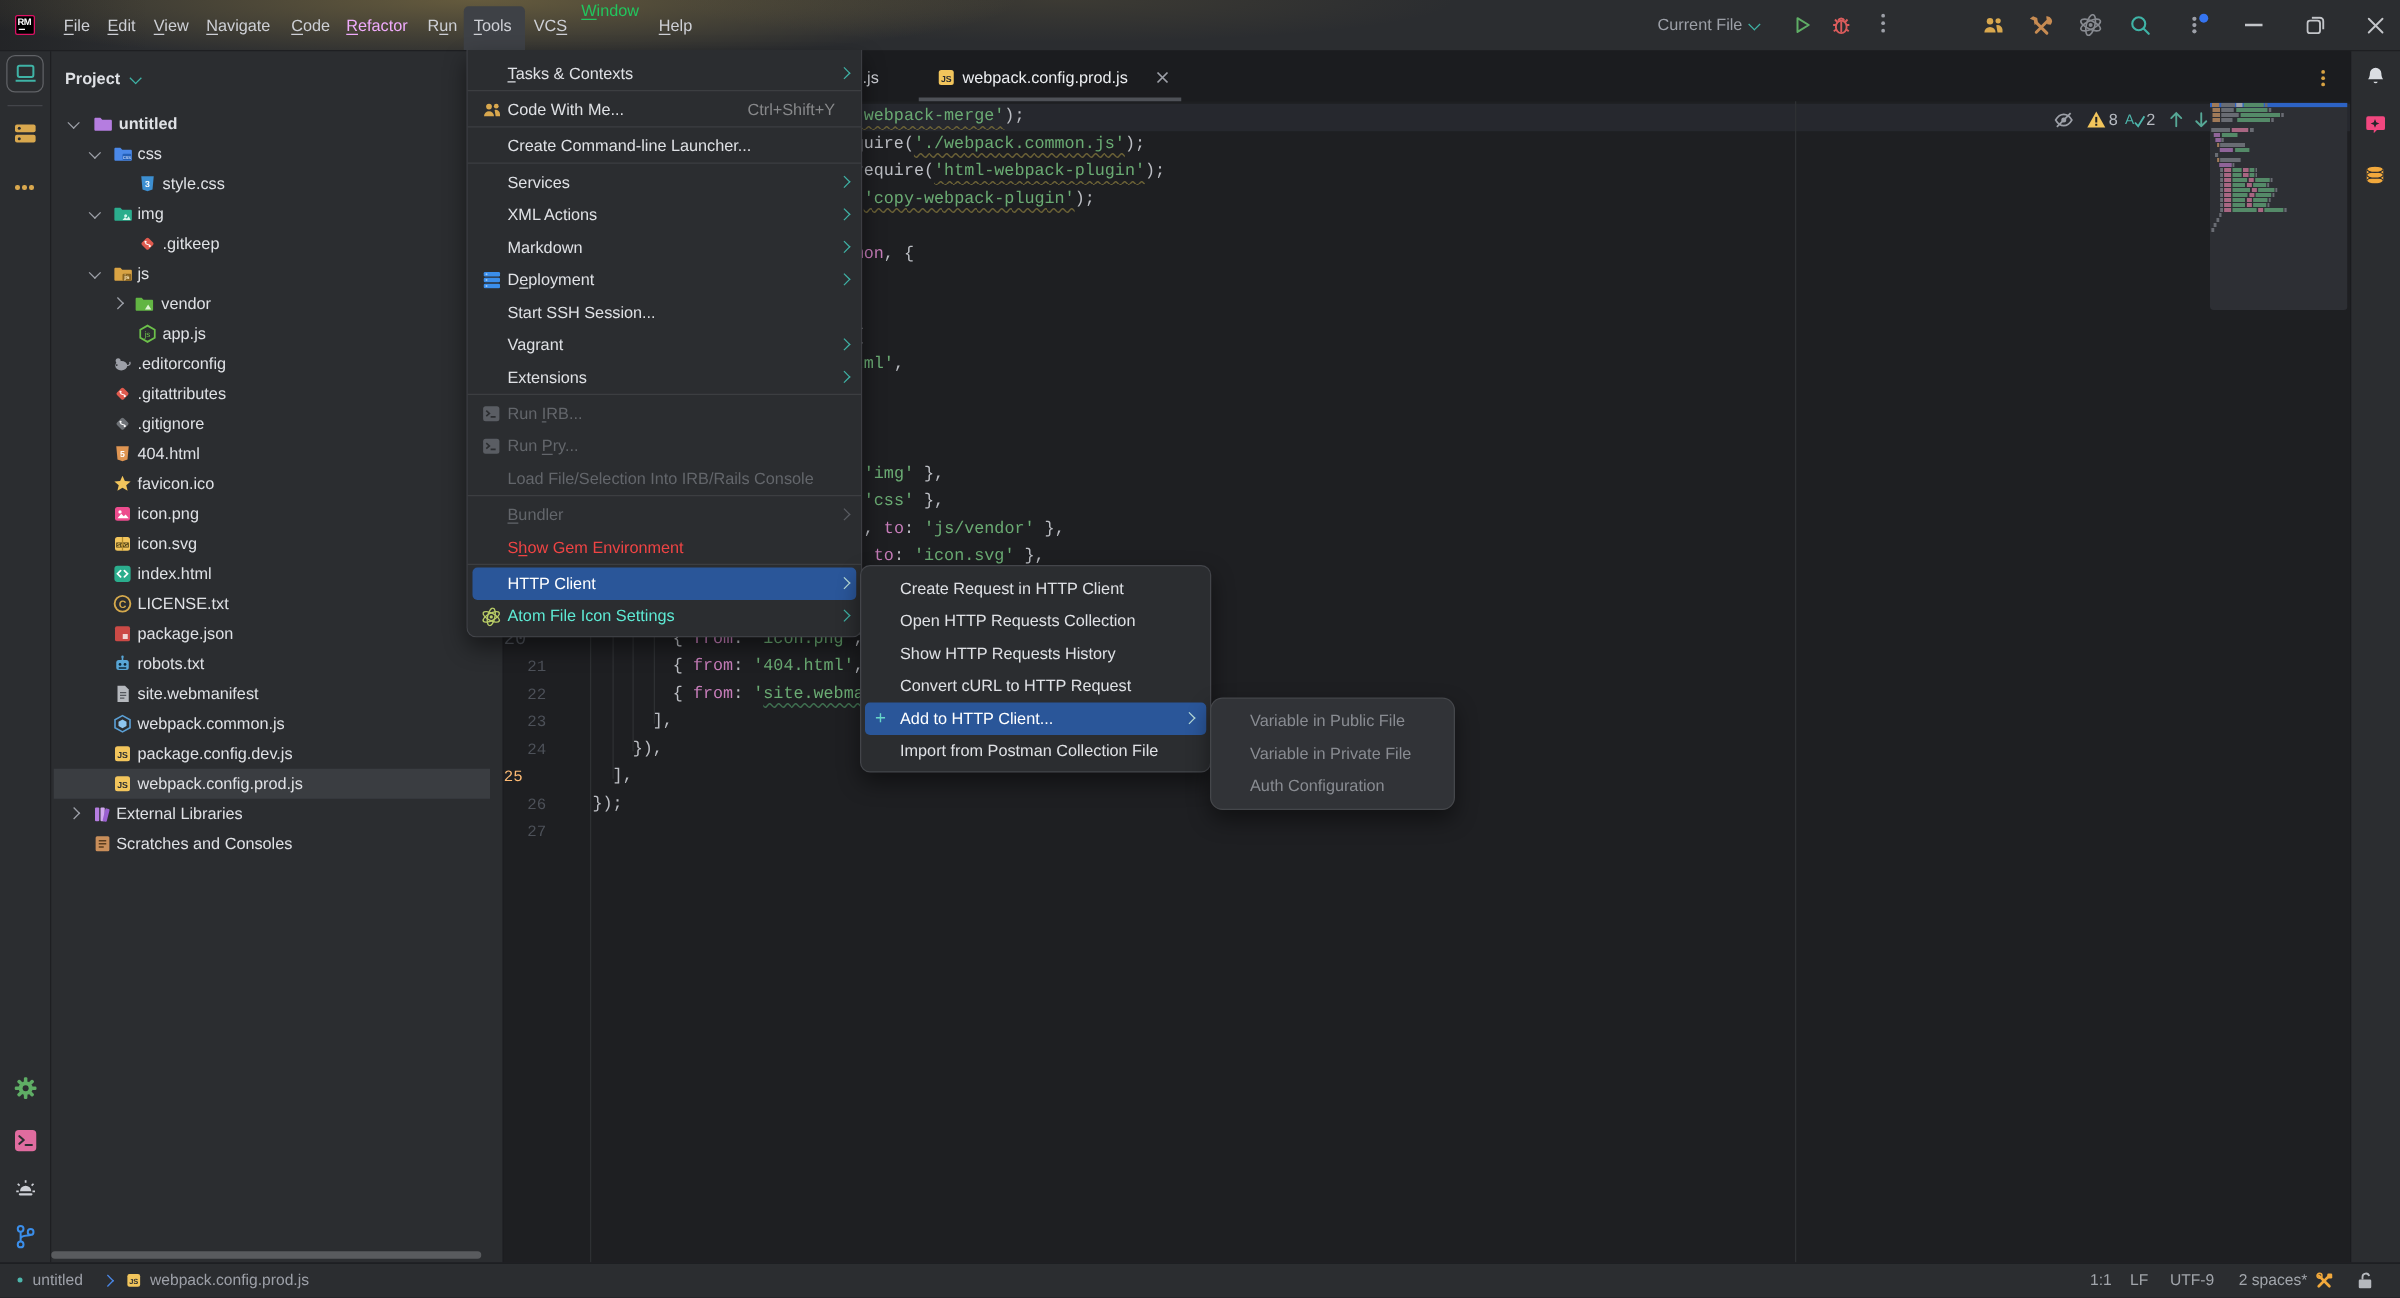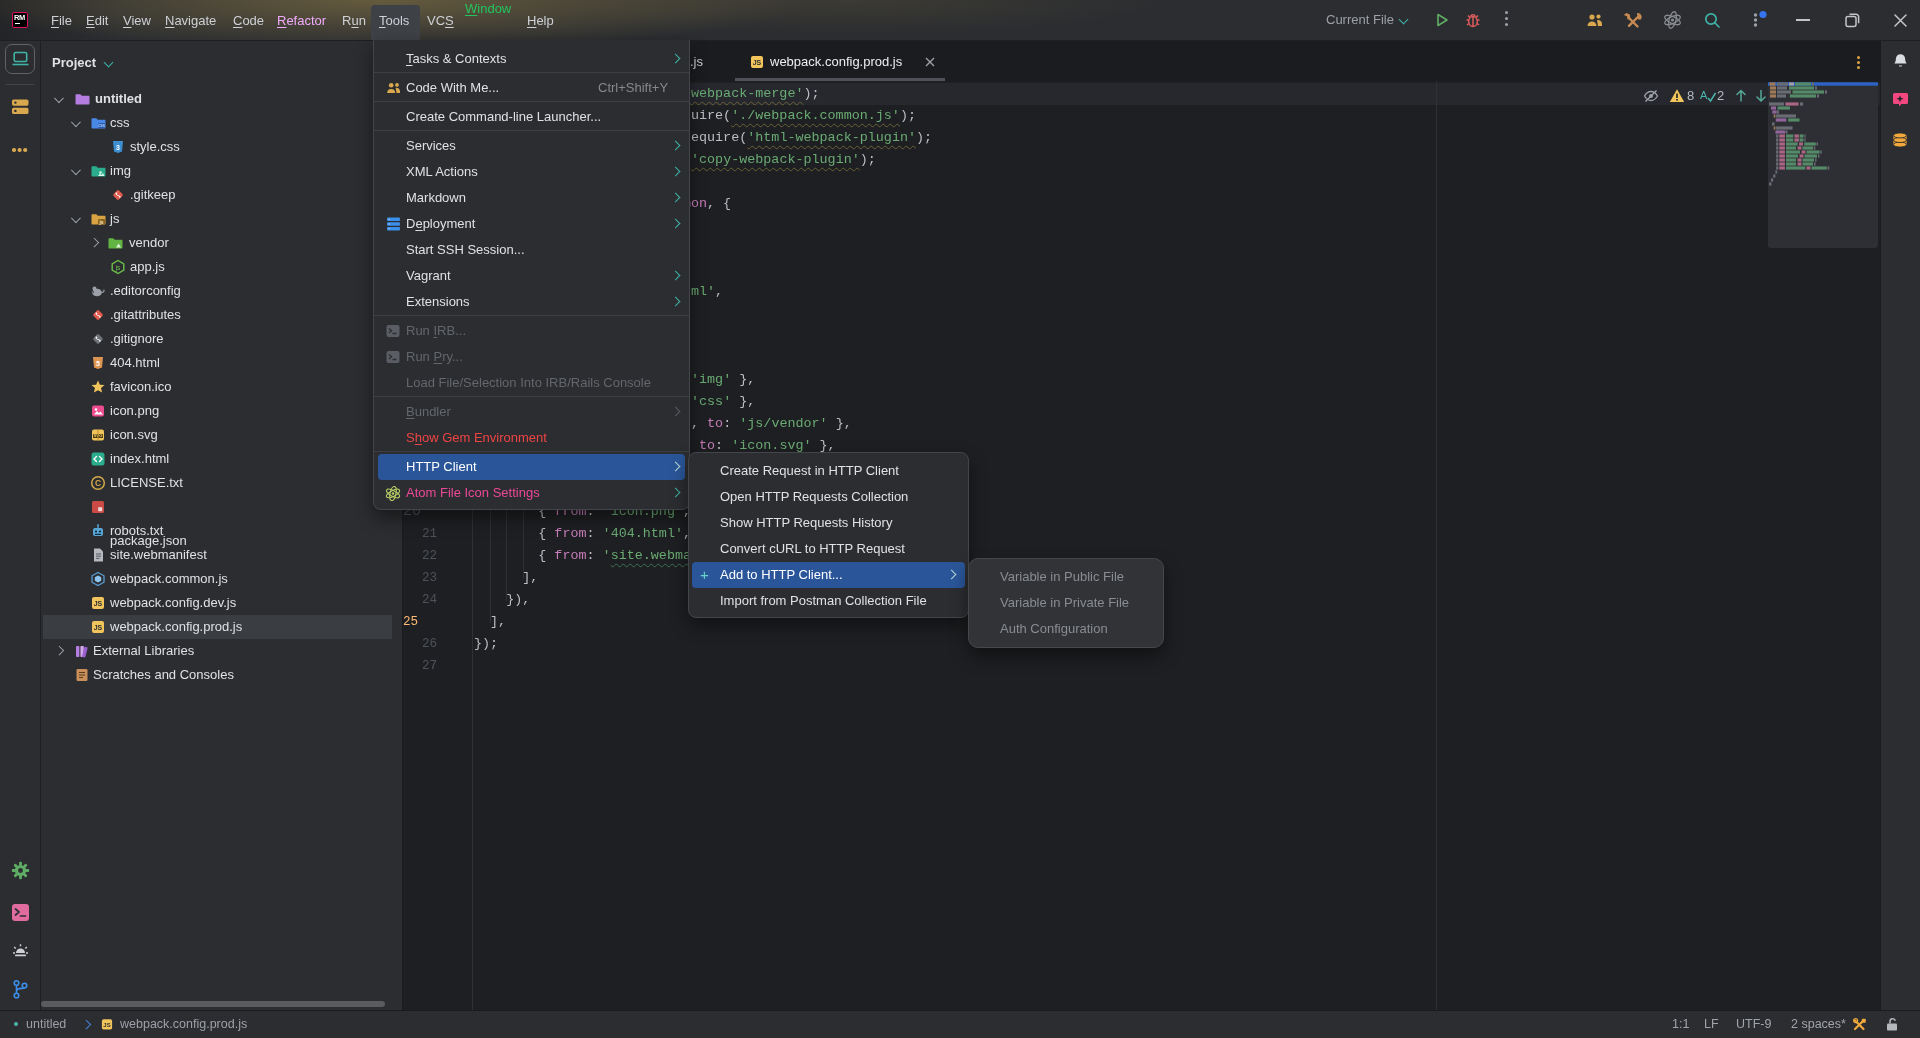--- a/index.html
+++ b/index.html
@@ -236,21 +236,21 @@
 <div class="trow" style="left:110px;top:447px;">index.html</div>
 <div class="a" style="left:90px;top:475px"><svg width="16" height="16">
       <circle cx="8" cy="8" r="6.3" fill="none" stroke="#d5a94c" stroke-width="1.5"></circle>
       <text x="8" y="11.2" font-size="8.5" font-weight="bold" fill="#d5a94c" text-anchor="middle" font-family="Liberation Sans">C</text>
     </svg></div>
 <div class="trow" style="left:110px;top:471px;">LICENSE.txt</div>
 <div class="a" style="left:90px;top:499px"><svg width="16" height="16">
       <rect x="2" y="2" width="12" height="12" rx="1.5" fill="#cb4a46"></rect>
       <rect x="8.2" y="8.2" width="4" height="4" fill="#f0d8d6"></rect>
     </svg></div>
-<div class="trow" style="left:110px;top:495px;margin-top:34px;">package.json</div>
+<div class="trow" style="left:110px;top:495px;">package.json</div>
 <div class="a" style="left:90px;top:523px"><svg width="16" height="16">
       <rect x="3" y="5" width="10" height="8" rx="2" fill="#58a6d6"></rect>
       <circle cx="6" cy="8.5" r="1.1" fill="#0f2838"></circle>
       <circle cx="10" cy="8.5" r="1.1" fill="#0f2838"></circle>
       <path d="M8 5 V2.8" stroke="#58a6d6" stroke-width="1.3"></path>
       <circle cx="8" cy="2.3" r="1" fill="#58a6d6"></circle>
       <rect x="5" y="10.8" width="6" height="1.2" fill="#0f2838"></rect>
     </svg></div>
 <div class="trow" style="left:110px;top:519px;">robots.txt</div>
 <div class="a" style="left:90px;top:547px"><svg width="16" height="16">
@@ -260,21 +260,21 @@
 <div class="trow" style="left:110px;top:543px;">site.webmanifest</div>
 <div class="a" style="left:90px;top:571px"><svg width="16" height="16">
       <path d="M8 1.5 L14 4.8 V11.2 L8 14.5 L2 11.2 V4.8 Z" fill="none" stroke="#5a9fd4" stroke-width="1.3"></path>
       <path d="M8 4.5 L11.2 6.3 V9.8 L8 11.6 L4.8 9.8 V6.3 Z" fill="#8ec5ee"></path>
     </svg></div>
 <div class="trow" style="left:110px;top:567px;">webpack.common.js</div>
 <div class="a" style="left:90px;top:595px"><svg width="16" height="16">
       <rect x="2" y="2" width="12" height="12" rx="2" fill="#f2c55c"></rect>
       <text x="8" y="11.3" font-size="7" font-weight="bold" fill="#2b2d30" text-anchor="middle" font-family="Liberation Sans">JS</text>
     </svg></div>
-<div class="trow" style="left:110px;top:591px;">webpack.config.dev.js</div>
+<div class="trow" style="left:110px;top:591px;">package.config.dev.js</div>
 <div class="a" style="left:90px;top:619px"><svg width="16" height="16">
       <rect x="2" y="2" width="12" height="12" rx="2" fill="#f2c55c"></rect>
       <text x="8" y="11.3" font-size="7" font-weight="bold" fill="#2b2d30" text-anchor="middle" font-family="Liberation Sans">JS</text>
     </svg></div>
 <div class="trow" style="left:110px;top:615px;">webpack.config.prod.js</div>
 <div class="chev" style="left:56px;top:647px;transform:rotate(45deg)"></div>
 <div class="a" style="left:74px;top:643px"><svg width="16" height="16">
       <rect x="2" y="3" width="3.4" height="11" rx="0.8" fill="#b57de0"></rect>
       <rect x="6.4" y="3" width="3.4" height="11" rx="0.8" fill="#d2a8ef"></rect>
       <rect x="9.2" y="3.8" width="3.4" height="10.6" rx="0.8" transform="rotate(14 11 9)" fill="#9a5fd0"></rect>
@@ -568,21 +568,21 @@
   </svg>
 <div class="mi" style="left:406px;top:370px;color:#63666b;z-index:11">Load File/Selection Into IRB/Rails Console</div>
 <div class="a" style="left:374px;top:396px;width:315px;height:1px;background:#3c3e41;z-index:11"></div>
 <div class="mi" style="left:406px;top:399px;color:#63666b;z-index:11"><u>B</u>undler</div>
 <div class="arr" style="left:672px;top:408px;z-index:11;border-color:#5a5d63"></div>
 <div class="mi" style="left:406px;top:425px;color:#ef4444;z-index:11">S<u>h</u>ow Gem Environment</div>
 <div class="a" style="left:374px;top:451px;width:315px;height:1px;background:#3c3e41;z-index:11"></div>
 <div class="a" style="left:378px;top:454px;width:307px;height:26px;background:#2a5699;border-radius:4px;z-index:11"></div>
 <div class="mi" style="left:406px;top:454px;color:#ffffff;z-index:12">HTTP Client</div>
 <div class="arr" style="left:672px;top:463px;z-index:12;border-color:#b8dcd8"></div>
-<div class="mi" style="left:406px;top:480px;color:#ec4899;z-index:11">Atom File Icon Settings</div>
+<div class="mi" style="left:406px;top:480px;color:#5eead4;z-index:11">Atom File Icon Settings</div>
 <div class="arr" style="left:672px;top:489px;z-index:11;border-color:#3fb3a6"></div>
 <svg class="a" style="left:385px;top:486px;z-index:11" width="16" height="15">
     <g fill="none" stroke="#b8cc66" stroke-width="1.1">
       <ellipse cx="8" cy="7.5" rx="7.2" ry="2.9" transform="rotate(28 8 7.5)"></ellipse>
       <ellipse cx="8" cy="7.5" rx="7.2" ry="2.9" transform="rotate(-28 8 7.5)"></ellipse>
       <ellipse cx="8" cy="7.5" rx="2.9" ry="7.2" transform="rotate(12 8 7.5)"></ellipse>
     </g>
     <circle cx="8" cy="7.5" r="1.3" fill="#b8cc66"></circle>
   </svg>
 <div class="a" style="left:688px;top:452px;width:281px;height:166px;background:#2b2d30;border:1px solid #43454a;border-radius:8px;box-shadow:0 8px 18px rgba(0,0,0,.45);z-index:13"></div>

